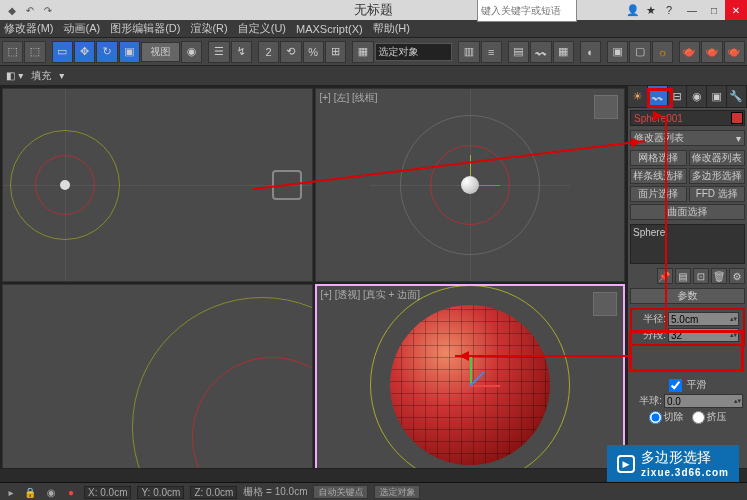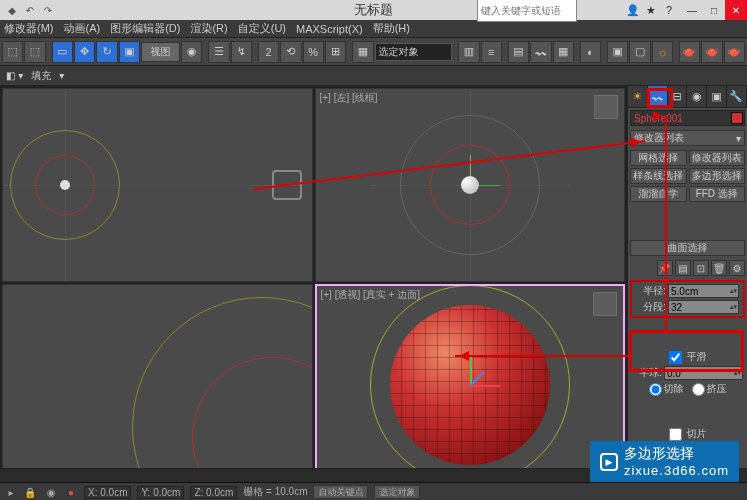--- a/index.html
+++ b/index.html
@@ -84,21 +84,21 @@
 .cmd-tabs .ct.active { background: #2e6fd6; }
 .cmd-tabs .ct.gear{color:#ccc;}
 
 .cmd-row { padding: 2px; }
 .cmd-input { width: 100%; height: 16px; background: #333; border: 1px solid #222; color: #ccc; font-size: 10px; padding: 0 3px; }
 .cmd-input.red{color:#d44;}
 .cmd-dd { width: 100%; height: 16px; background: #555; border: 1px solid #333; color: #ccc; font-size: 10px; padding: 0 3px; display:flex;align-items:center;justify-content:space-between;}
 
 .btn-grid { display: grid; grid-template-columns: 1fr 1fr; gap: 2px; padding: 2px; }
 .btn-grid .b { height: 16px; background: #555; border: 1px solid #333; font-size: 10px; display: flex; align-items: center; justify-content: center; color: #ccc; }
-.btn-grid .b.wide{grid-column:1/3;margin-top:36px;}
+.btn-grid .b.wide{grid-column:1/3;}
 
 .listbox { height: 40px; background: #333; border: 1px solid #222; margin: 2px; padding: 2px; font-size: 10px; }
 
 .cmd-icons{display:flex;justify-content:flex-end;gap:2px;padding:2px;}
 .cmd-icons span{width:16px;height:16px;background:#555;border:1px solid #333;font-size:10px;display:flex;align-items:center;justify-content:center;}
 
 .rollout-head { height: 16px; background: #5a5a5a; border: 1px solid #333; margin: 2px; font-size: 10px; display: flex; align-items: center; justify-content: center; }
 
 .param-row { display: flex; align-items: center; padding: 1px 4px; gap: 2px; font-size: 10px; }
 .param-row .lbl { flex: 0 0 30px; text-align: right; }
@@ -112,21 +112,21 @@
 
 
 .hl{position:absolute;border:3px solid #d00;pointer-events:none;z-index:50;}
 .arrow{position:absolute;height:2px;background:#d00;z-index:49;pointer-events:none;}
 .arrow::after{content:"";position:absolute;right:-1px;top:-4px;border:5px solid transparent;border-left:10px solid #d00;}
 .arrow.rev::after{right:auto;left:-1px;border:5px solid transparent;border-right:10px solid #d00;}
 
 
 .watermark { position: absolute; right: 8px; bottom: 18px; background: #0e6db0; color: #fff; padding: 4px 10px; display: flex; align-items: center; gap: 6px; font-size: 14px; z-index:60;}
 .watermark .play { width: 18px; height: 18px; border: 2px solid #fff; border-radius: 4px; display: flex; align-items: center; justify-content: center; font-size: 9px; }
-.watermark .sub { font-size: 13px; display:block; letter-spacing:1px;}
+.watermark .sub { font-size: 10px; display:block; letter-spacing:1px;font-weight:bold;}
 
 
 .statusbar { position: absolute; bottom: 0; left: 0; right: 0; height: 32px; background: #3a3a3a; border-top: 1px solid #222; }
 .timeline { height: 14px; background: #2a2a2a; border-bottom: 1px solid #111; position:relative;}
 .status-row { height: 18px; display: flex; align-items: center; padding: 0 4px; gap: 6px; font-size: 10px; color: #aaa; }
 .status-row .sicon{width:14px;height:14px;display:inline-flex;align-items:center;justify-content:center;}
 .status-row .coord{background:#333;padding:0 3px;border:1px solid #222;}
 .status-row .keybtn{height:14px;padding:0 4px;background:#555;border:1px solid #333;font-size:9px;display:flex;align-items:center;}
 </style>
 </head>
@@ -273,34 +273,38 @@
           <span>修改器列表</span>
           <span>▾</span>
         </div>
       </div>
 
     <div class="btn-grid">
       <div class="b">网格选择</div>
       <div class="b">修改器列表</div>
       <div class="b">样条线选择</div>
       <div class="b">多边形选择</div>
-      <div class="b">溜溜自学</div>
+      <div class="b">面片选择</div>
       <div class="b">FFD 选择</div>
       <div class="b wide">曲面选择</div>
     </div>
 
+    <div class="listbox">
+      <div>Sphere</div>
+    </div>
 
     <div class="cmd-icons">
       <span>📌</span>
       <span>▤</span>
       <span>⊡</span>
       <span>🗑</span>
       <span>⚙</span>
     </div>
 
+    <div class="rollout-head">参数</div>
 
     <div class="param-box">
       <div class="param-row">
         <div class="lbl">半径:</div>
         <div class="spinner">5.0cm</div>
       </div>
       <div class="param-row">
         <div class="lbl">分段:</div>
         <div class="spinner">32</div>
       </div>

